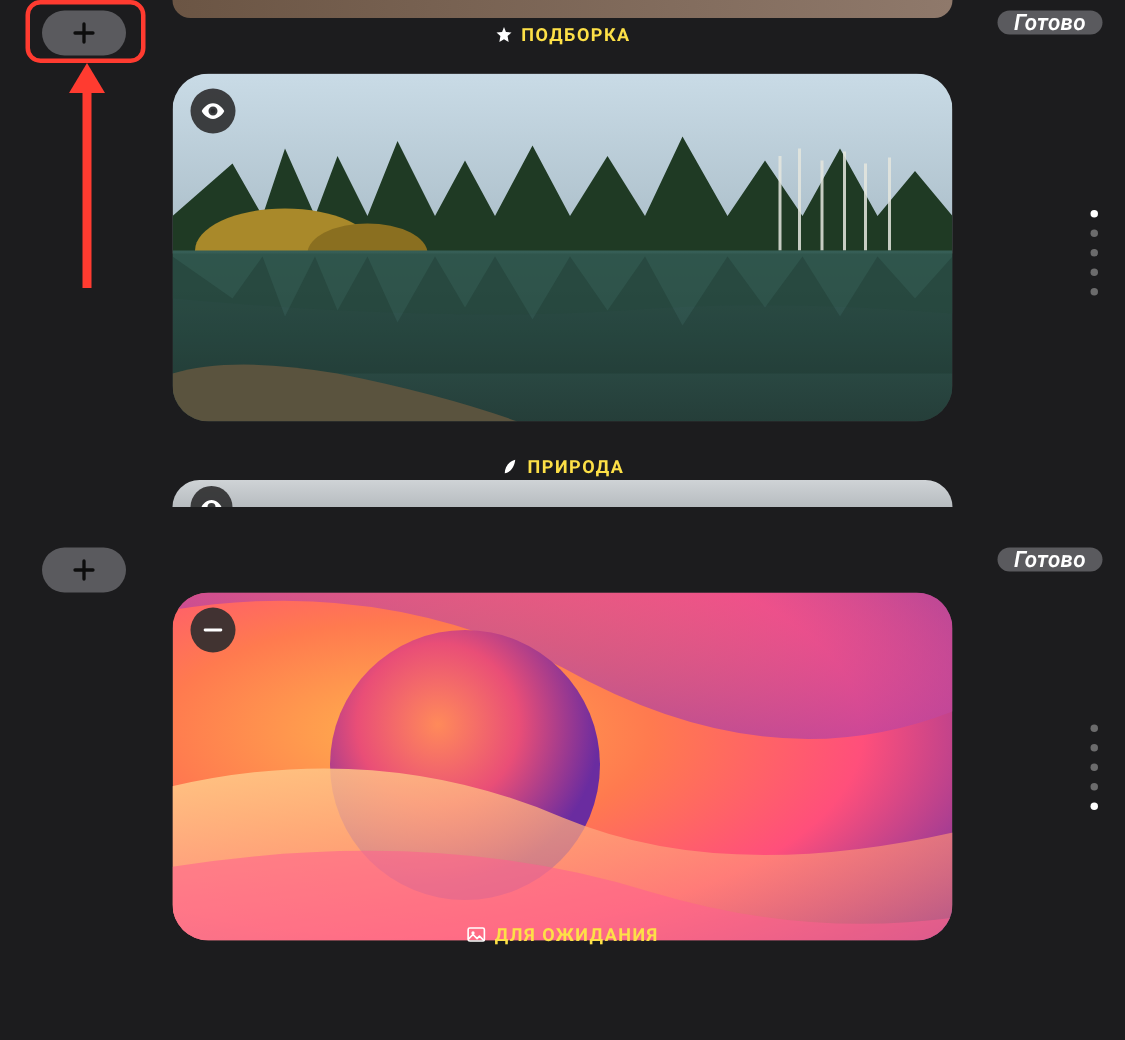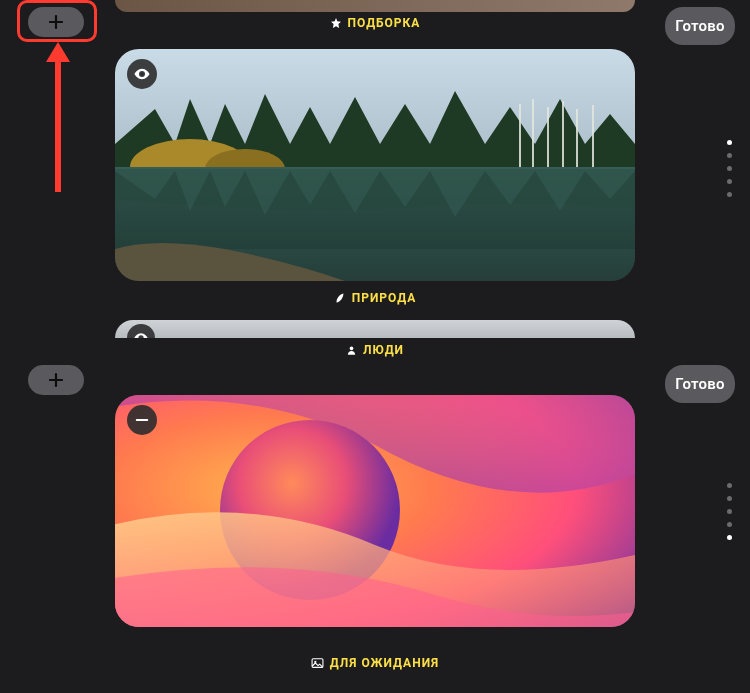--- a/index.html
+++ b/index.html
@@ -18,21 +18,21 @@
     color:#fff;
     border-radius:18px;
     font-size:15px;
     font-weight:600;
     letter-spacing:0.2px;
     display:flex;align-items:center;justify-content:center;
     cursor:pointer;
     user-select:none;
   }
   .pill.plus{width:56px;height:30px;}
-  .pill.done{width:70px;height:38px;}
+  .pill.done{width:70px;height:16px;font-style:italic;}
 
   
   .highlight-frame{
     position:absolute;
     border:3px solid #FF3B30;
     border-radius:10px;
     pointer-events:none;
     box-sizing:border-box;
   }
   .annotation-arrow{
@@ -182,46 +182,37 @@
   </div>
 
   <div class="dots" style="top:140px;">
     <span class="dot active"></span>
     <span class="dot"></span>
     <span class="dot"></span>
     <span class="dot"></span>
     <span class="dot"></span>
   </div>
 
-  <div class="card-label" style="top:291px;">
+  <div class="card-label" style="top:304px;">
     <span class="ico">
       <svg width="12" height="12" viewBox="0 0 24 24" fill="#fff">
           <path d="M5 21c0-8 5-16 14-18-1 9-6 17-14 18zm0 0c2-6 6-11 11-14"></path>
         </svg>
     </span>
     <span>ПРИРОДА</span>
   </div>
 
   <div class="sliver" style="top:320px;width:520px;">
     <div class="badge">
       <svg width="16" height="16" viewBox="0 0 24 24" fill="#fff">
         <path d="M12 5c-5 0-9 4.5-10 7 1 2.5 5 7 10 7s9-4.5 10-7c-1-2.5-5-7-10-7zm0 11a4 4 0 110-8 4 4 0 010 8z"></path>
       </svg>
     </div>
   </div>
 
-  <div class="card-label" style="top:343px;">
-    <span class="ico">
-      <svg width="11" height="11" viewBox="0 0 24 24" fill="#fff">
-          <circle cx="12" cy="7.5" r="4"></circle>
-          <path d="M4 21c0-4.4 3.6-8 8-8s8 3.6 8 8"></path>
-        </svg>
-    </span>
-    <span>ЛЮДИ</span>
-  </div>
 
   <div class="pill plus" style="left:28px;top:365px;">
     <svg width="16" height="16" viewBox="0 0 16 16">
       <path d="M8 2v12M2 8h12" stroke="#0d0d0d" stroke-width="2.2" stroke-linecap="round"></path>
     </svg>
   </div>
 
   <div class="pill done" style="right:15px;top:365px;">
     <span>Готово</span>
   </div>
@@ -263,21 +254,21 @@
   </div>
 
   <div class="dots" style="top:483px;">
     <span class="dot"></span>
     <span class="dot"></span>
     <span class="dot"></span>
     <span class="dot"></span>
     <span class="dot active"></span>
   </div>
 
-  <div class="card-label" style="top:656px;">
+  <div class="card-label" style="top:616px;">
     <span class="ico">
       <svg width="13" height="12" viewBox="0 0 24 20" fill="none" stroke="#fff" stroke-width="2">
         <rect x="2" y="2" width="20" height="16" rx="2"></rect>
         <circle cx="8" cy="8" r="2" fill="#fff" stroke="none"></circle>
         <path d="M2 16l6-6 5 5 3-3 6 6" stroke-linejoin="round"></path>
       </svg>
     </span>
     <span>ДЛЯ ОЖИДАНИЯ</span>
   </div>
 

